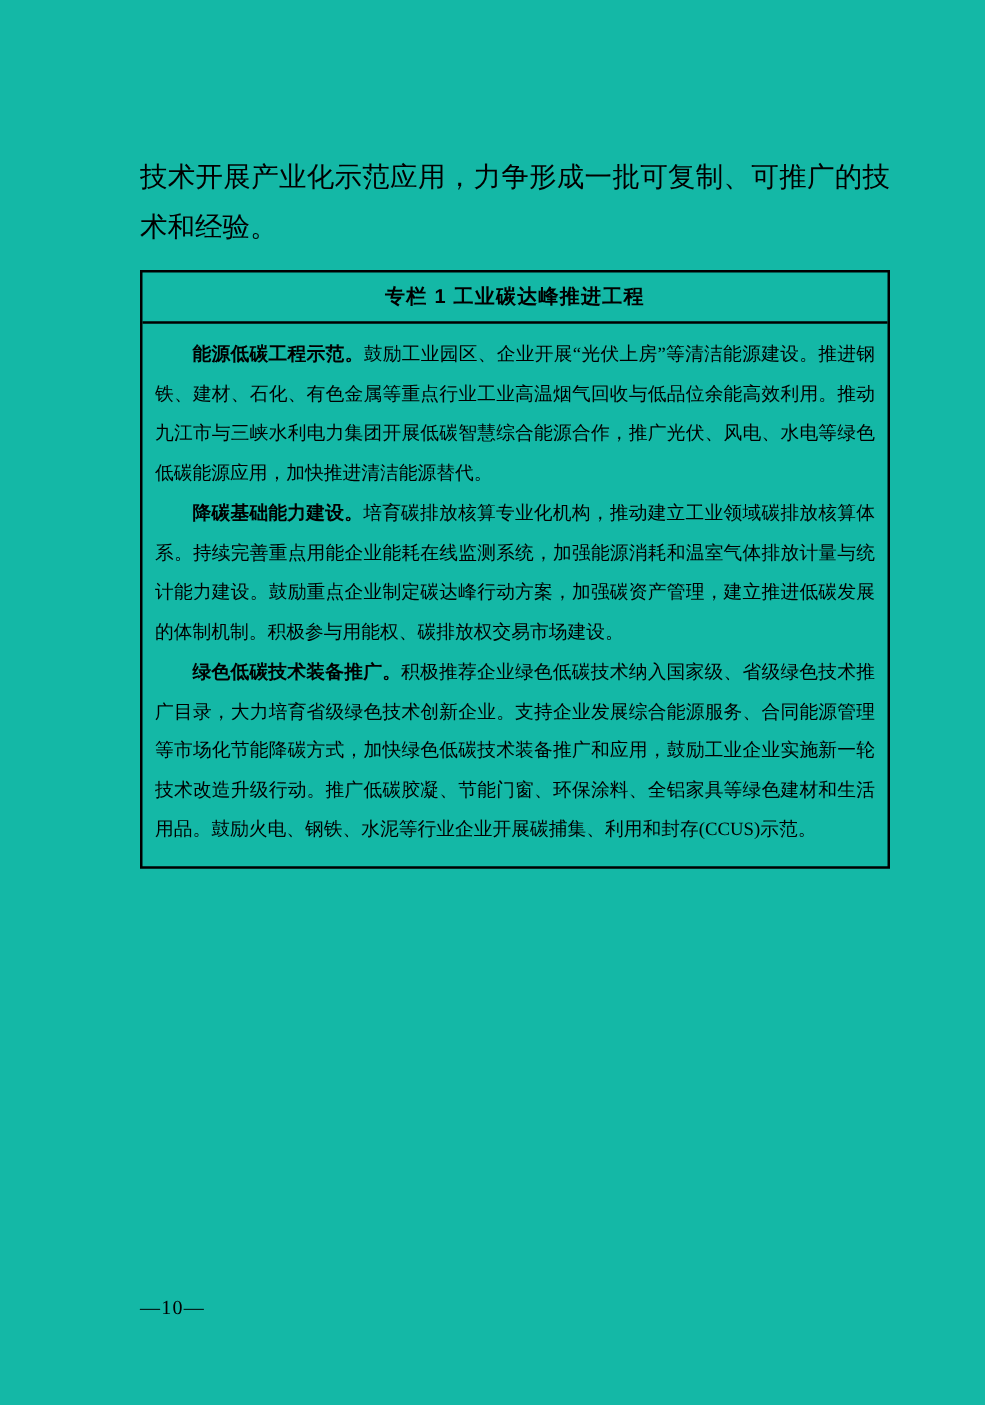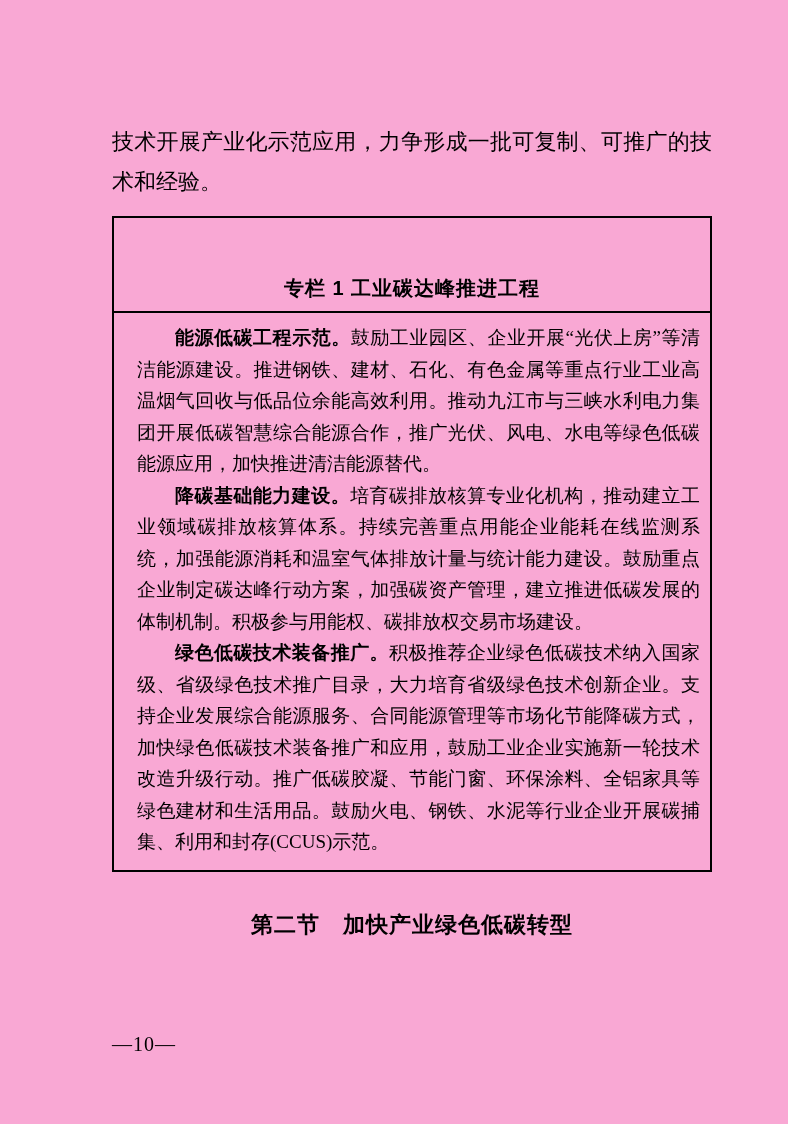--- a/index.html
+++ b/index.html
@@ -1,91 +1,88 @@
 <!DOCTYPE html>
 <html><head>
 <meta charset="utf-8">
 <style>
   * { margin: 0; padding: 0; box-sizing: border-box; }
   html, body { background: #e8e8e8; }
   .page {
     width: 788px;
     height: 1124px;
     margin: 0 auto;
-    background: #f9a8d4;
+    background: #14b8a6;
     position: relative;
     padding: 122px 76px 0 112px;
     font-family: "Liberation Serif", "DejaVu Serif", serif;
     color: #000;
     overflow: hidden;
   }
   .body-text {
     font-size: 22px;
     line-height: 40px;
     text-align: justify;
   }
   .indent { text-indent: 2em; }
   .column-box {
     border: 2px solid #000;
     margin-top: 14px;
   }
   .box-title {
     border-bottom: 2px solid #000;
     text-align: center;
     font-weight: bold;
-    font-size: 20px;
+    font-size: 16px;
     padding: 9px 0;
     letter-spacing: 1px;
     font-family: "Liberation Sans", "DejaVu Sans", sans-serif;
-    margin-top: 48px;
   }
   .box-body {
     padding: 9px 10px 12px 10px;
   }
   .box-para {
-    font-size: 19px;
+    font-size: 15px;
     line-height: 31.5px;
     text-align: justify;
     text-indent: 2em;
-    margin-left: 13px;
   }
   .box-para .lead {
     font-weight: bold;
     font-family: "Liberation Sans", "DejaVu Sans", sans-serif;
   }
   .section-heading {
     text-align: center;
     font-size: 22px;
     font-weight: bold;
     margin-top: 38px;
     margin-bottom: 12px;
     letter-spacing: 1px;
   }
   .page-number {
     position: absolute;
     left: 112px;
     bottom: 68px;
-    font-size: 20px;
+    font-size: 16px;
     letter-spacing: 1px;
   }
 </style>
 </head>
 <body>
 
 <div class="page">
 
   <p class="body-text">技术开展产业化示范应用，力争形成一批可复制、可推广的技术和经验。</p>
 
   <div class="column-box">
     <div class="box-title">专栏 1  工业碳达峰推进工程</div>
     <div class="box-body">
       <p class="box-para"><strong class="lead">能源低碳工程示范。</strong><span>鼓励工业园区、企业开展“光伏上房”等清洁能源建设。推进钢铁、建材、石化、有色金属等重点行业工业高温烟气回收与低品位余能高效利用。推动九江市与三峡水利电力集团开展低碳智慧综合能源合作，推广光伏、风电、水电等绿色低碳能源应用，加快推进清洁能源替代。</span></p>
       <p class="box-para"><strong class="lead">降碳基础能力建设。</strong><span>培育碳排放核算专业化机构，推动建立工业领域碳排放核算体系。持续完善重点用能企业能耗在线监测系统，加强能源消耗和温室气体排放计量与统计能力建设。鼓励重点企业制定碳达峰行动方案，加强碳资产管理，建立推进低碳发展的体制机制。积极参与用能权、碳排放权交易市场建设。</span></p>
       <p class="box-para"><strong class="lead">绿色低碳技术装备推广。</strong><span>积极推荐企业绿色低碳技术纳入国家级、省级绿色技术推广目录，大力培育省级绿色技术创新企业。支持企业发展综合能源服务、合同能源管理等市场化节能降碳方式，加快绿色低碳技术装备推广和应用，鼓励工业企业实施新一轮技术改造升级行动。推广低碳胶凝、节能门窗、环保涂料、全铝家具等绿色建材和生活用品。鼓励火电、钢铁、水泥等行业企业开展碳捕集、利用和封存(CCUS)示范。</span></p>
     </div>
   </div>
 
-  <h2 class="section-heading">第二节　加快产业绿色低碳转型</h2>
 
 
   <div class="page-number">—10—</div>
 
 </div>
 
 </body></html>

